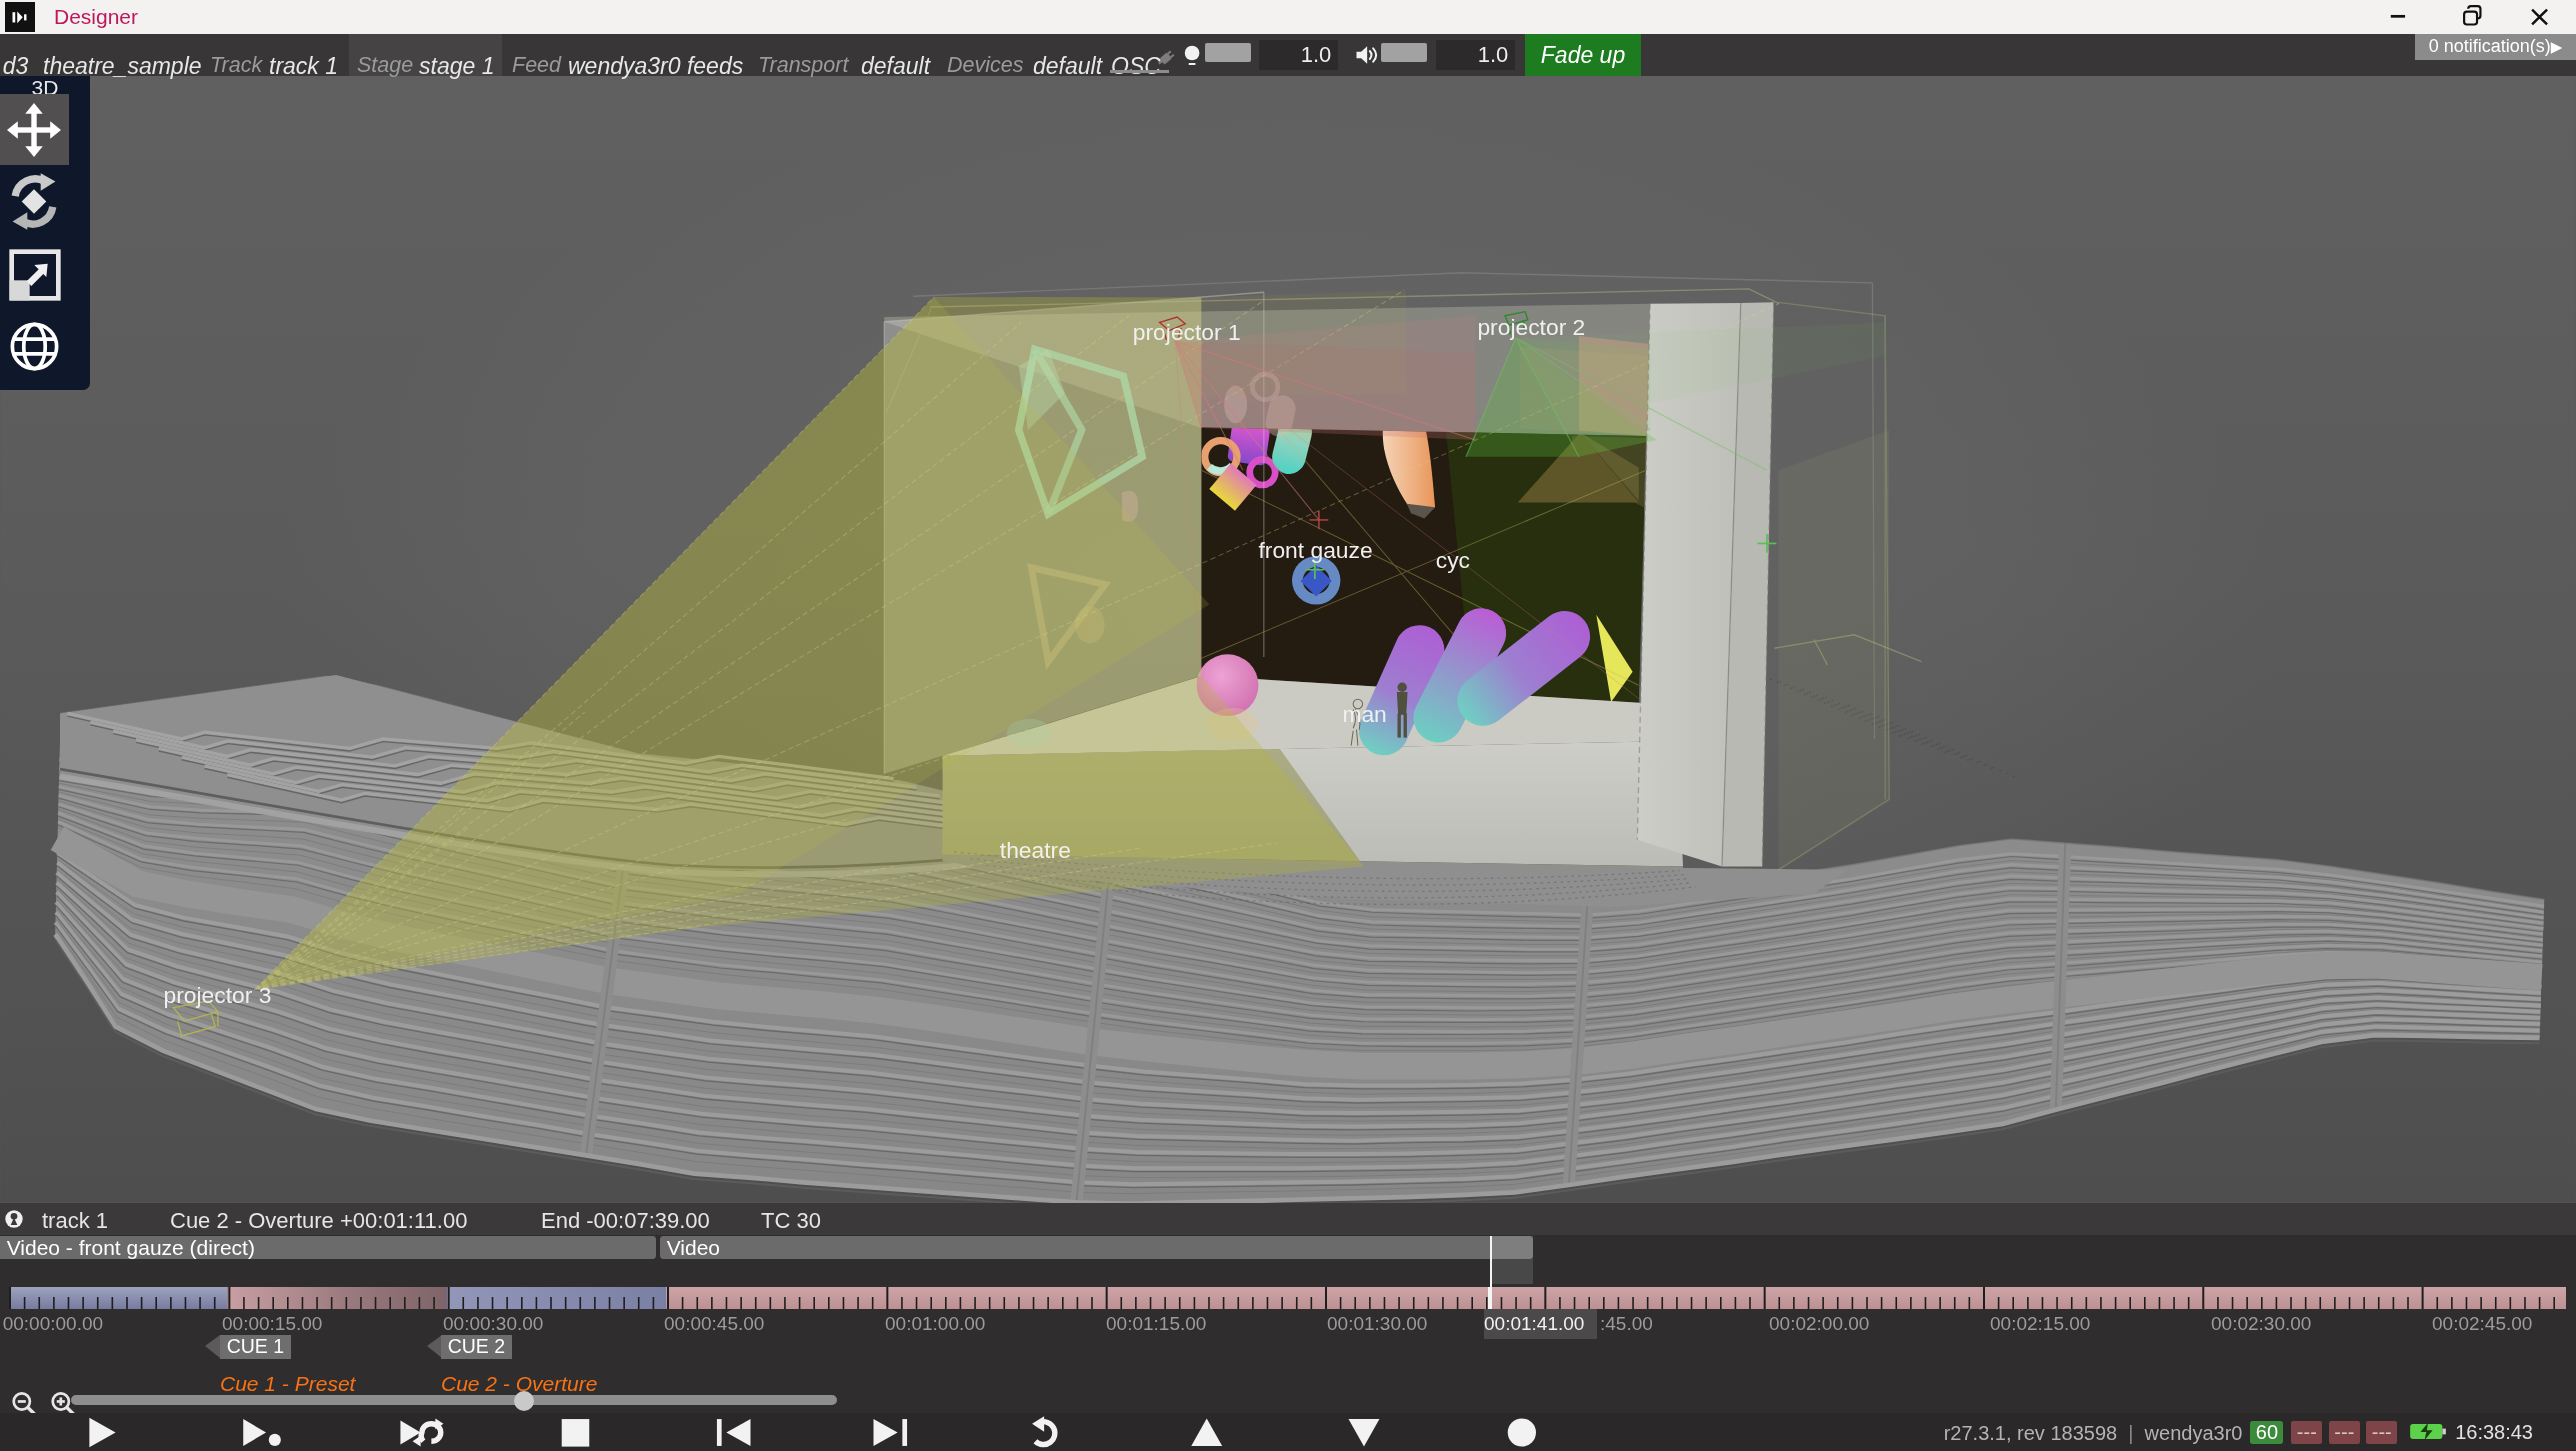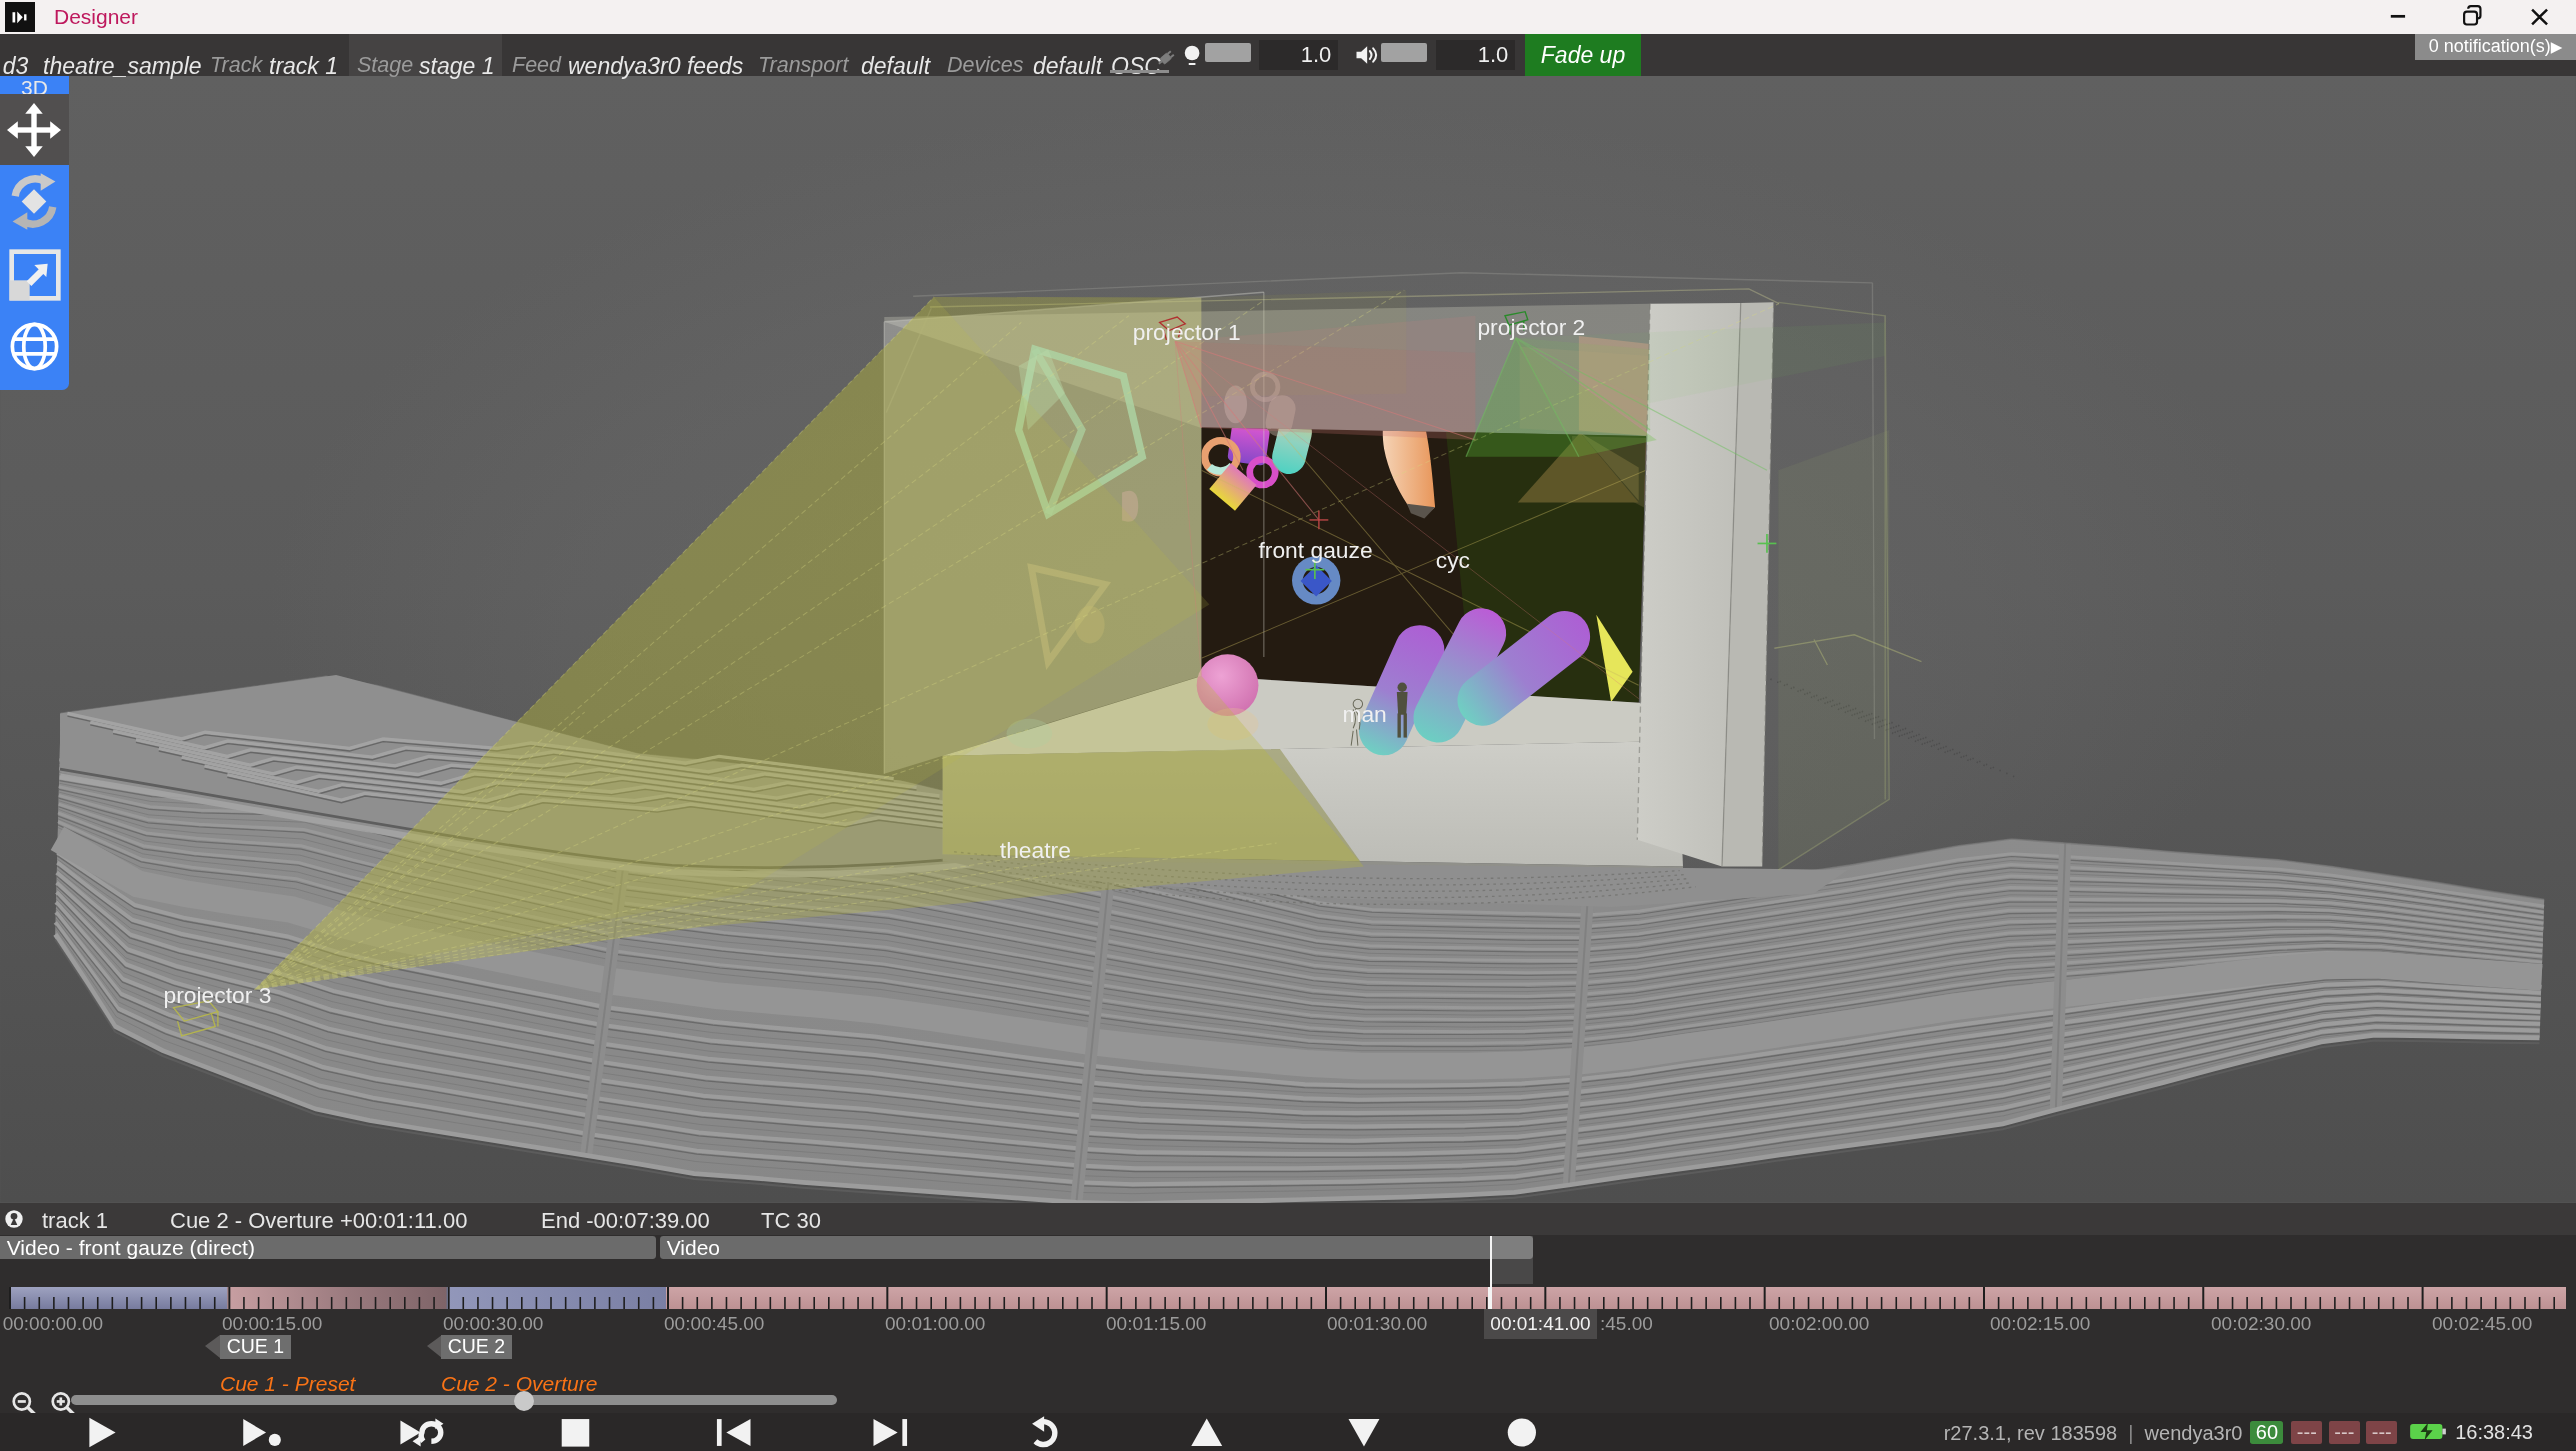--- a/index.html
+++ b/index.html
@@ -16,33 +16,33 @@
 #menubar .lbl { color:#9b9b9b; font-size:21.5px; }
 #menubar span { position:absolute; top:19px; white-space:nowrap;font-style:italic; }
 #stagebox { position:absolute; left:349px; top:0; width:153px; height:42px; background:#454343; }
 #oscline { position:absolute; left:1110px; top:36px; width:59px; height:2.7px; background:#8d8d8d; }
 #fadeup { position:absolute; left:1525px; top:0; width:116px; height:42px; background:#1e7c20; color:#fff; text-align:center; }
 #fadeup span { position:static; line-height:42px; }
 .valbox { position:absolute; top:6px; height:30px; background:#2c2a2a; color:#efefef; text-align:right; }
 .sliderblk { position:absolute; top:9.4px; height:19px; background:#a2a2a2; border-radius:2px; }
 #notif { position:absolute; left:2415px; top:34px; width:161px; height:25.5px; background:#8b8b8b; color:#fff; font-size:18px; z-index:6; line-height:25.5px; text-align:center; }
 
-#toolbar { position:absolute; left:0; top:76px; width:69px; height:314px; background:#3b82f6; z-index:4; border-radius:0 0 6.7px 0; }
+#toolbar { position:absolute; left:0; top:76px; width:90px; height:314px; background:#0f172a; z-index:4; border-radius:0 0 6.7px 0; }
 #toolbar .t3d { display:block; text-align:center; color:#e9e9e9; font-size:21px; padding-top:0px; }
 .tool { position:absolute; left:0; width:69px; height:71px; }
 .tool.sel { background:#514f4f; }
 
 #timeline { position:absolute; left:0; top:1203px; width:2576px; height:249px; background:#2f2d2d; z-index:5; }
 #trackhdr { position:absolute; left:0; top:0; width:2576px; height:32px; background:#3b3939; color:#e6e6e6; font-size:22px; }
 #trackhdr span { position:absolute; top:4.7px; white-space:nowrap; }
 .layerbar { position:absolute; height:23px; background:#6b6b6b; color:#fff; font-size:21px; line-height:23px; border-radius:3.4px; }
 .layerbar .pad { padding-left:6.7px; }
 #ruler { position:absolute; left:0; top:84px; width:2576px; height:22px; }
 .tclabel { position:absolute; top:110px; color:#9c9c9c; font-size:19px; white-space:nowrap; }
-#curtime { position:absolute; left:1484px; top:106px; width:113px; height:30px; background:#4b4949; color:#f2f2f2; font-size:19px; line-height:30px; text-align:center; z-index:2; }
+#curtime { position:absolute; left:1484px; top:106px; width:113px; height:30px; background:#4b4949; color:#f2f2f2; font-size:19px; line-height:30px; z-index:2; }
 .cuetag { position:absolute; top:132px; height:23.5px; background:#6e6e6e; color:#fff; font-size:19.5px; line-height:23.5px; padding:0 6.7px; }
 .cuetri { position:absolute; top:132px; width:0; height:0; border-top:11.4px solid transparent; border-bottom:12px solid transparent; border-right:15px solid #5c5a5a; }
 .cuename { position:absolute; top:169px; color:#f97316; font-size:21px; white-space:nowrap;font-style:italic; }
 #zoomrow { position:absolute; left:0; top:187px; width:2576px; height:23px; }
 #zslider { position:absolute; left:71px; top:5.4px; width:766px; height:10px; background:#8e8e8e; border-radius:5.4px; }
 #zthumb { position:absolute; left:443px; top:-4.7px; width:20px; height:20px; background:#c9c9c9; border-radius:50%; }
 #transport { position:absolute; left:0; top:210px; width:2576px; height:39px; background:#2a2828; }
 #status { position:absolute; right:43px; top:6.7px; color:#b9b9b9; font-size:20px; }
 </style>
 </head>

